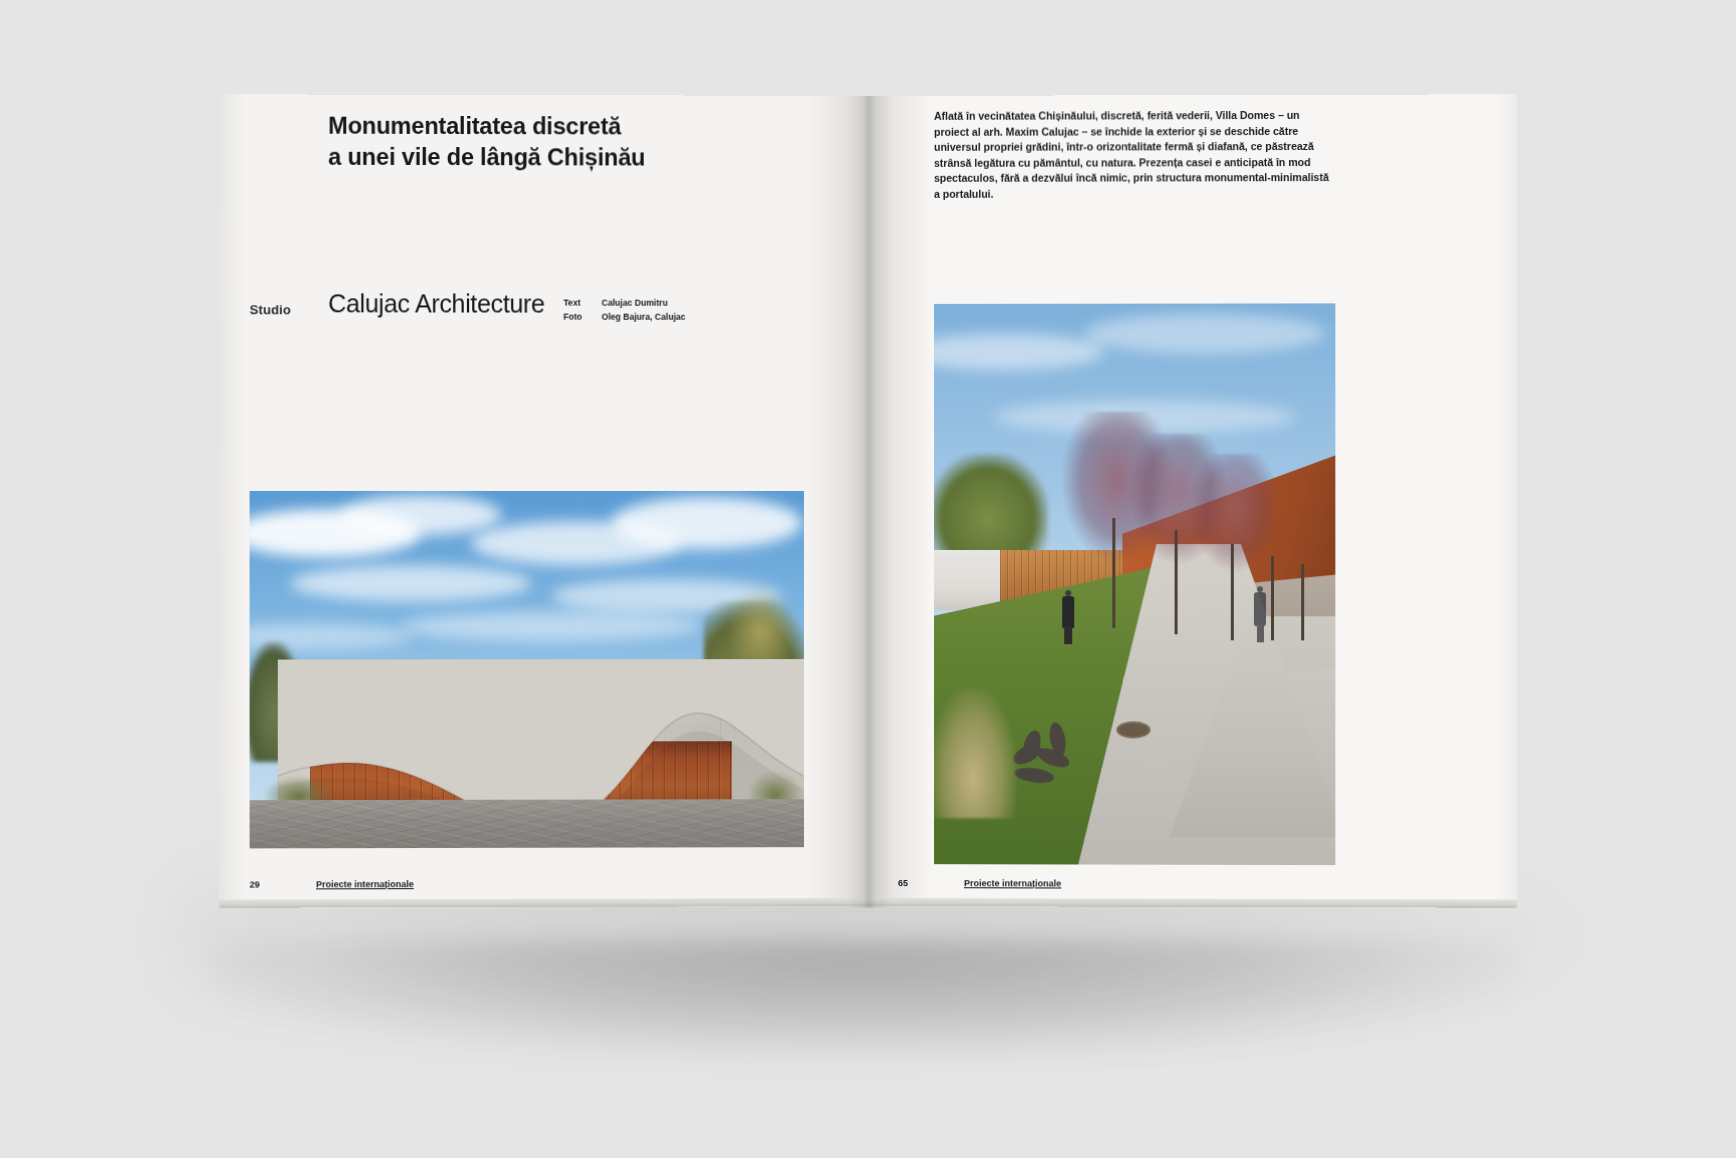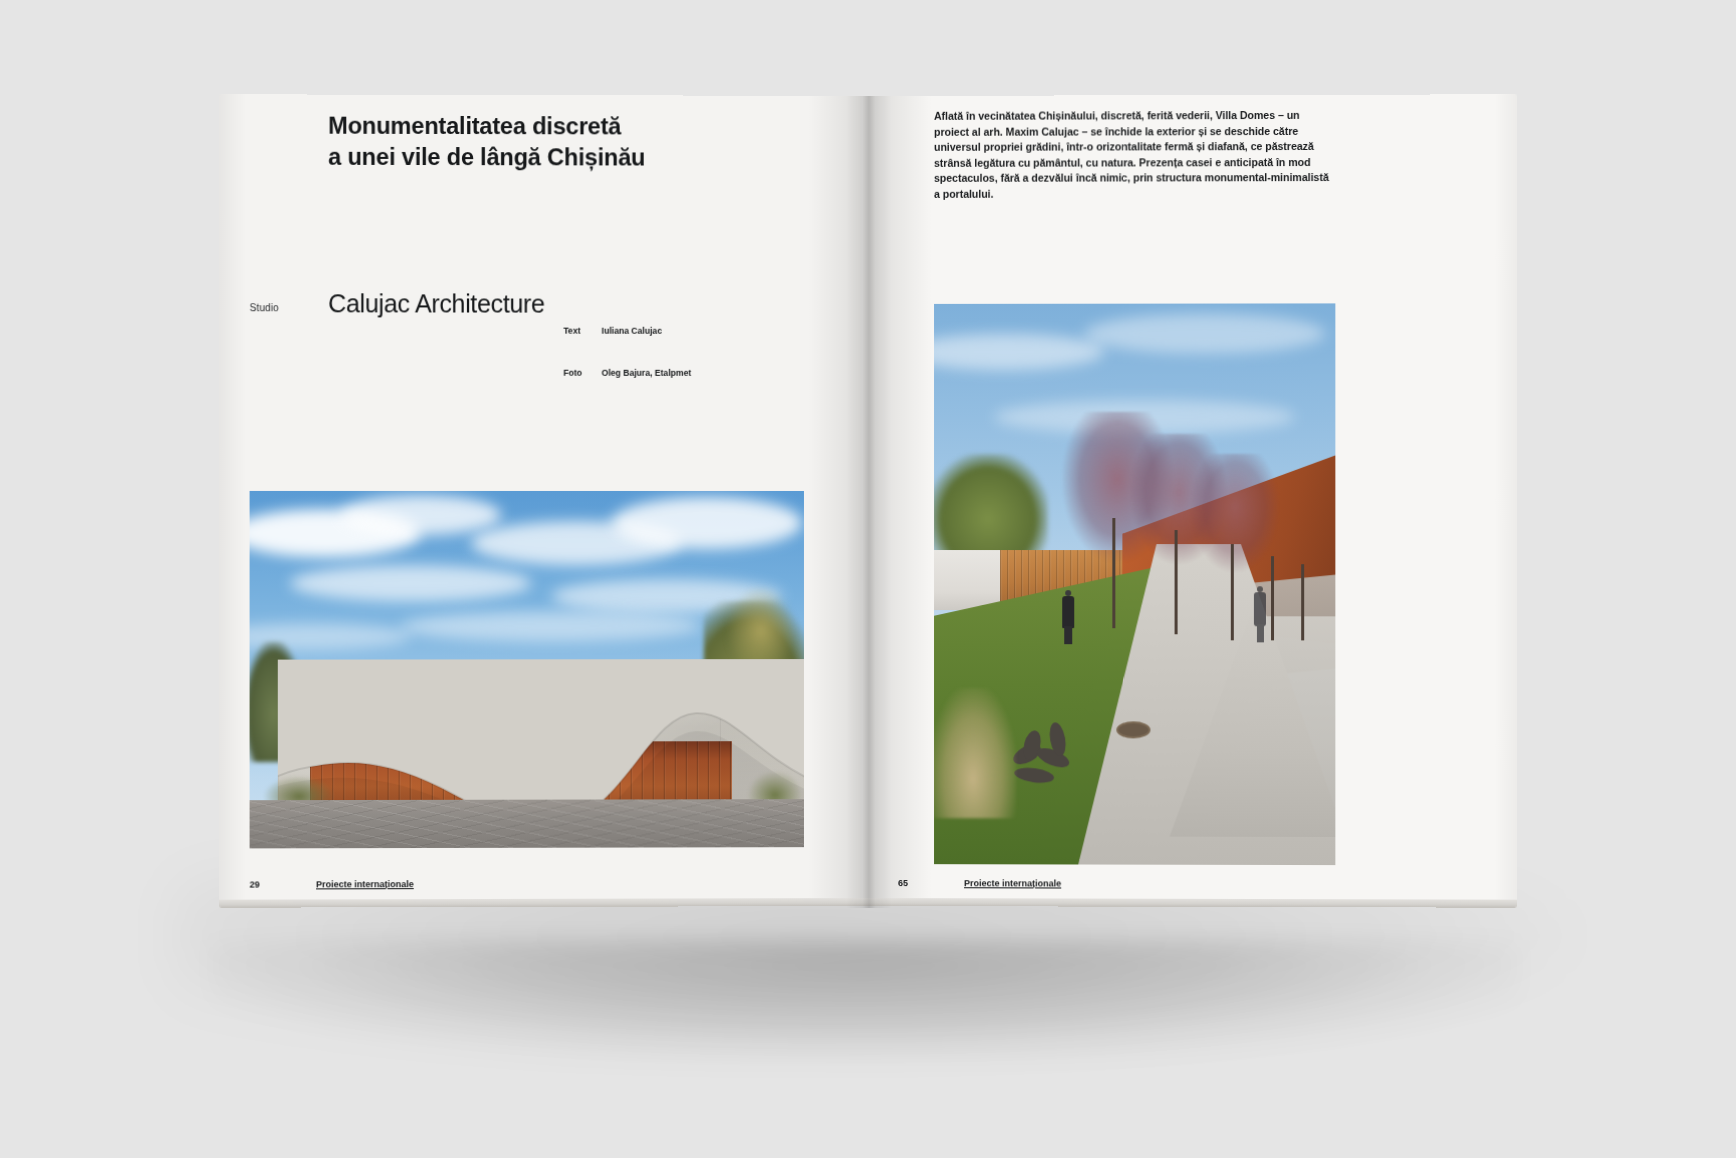--- a/index.html
+++ b/index.html
@@ -124,44 +124,44 @@
     position: absolute;
     left: 30px;
     top: 198px;
     width: 600px;
     height: 40px;
   }
   .credits .studio-label {
     position: absolute;
     left: 0;
     top: 9px;
-    font-size: 10px;
+    font-size: 13px;
     color: #2a2c2e;
-    font-weight: normal;
+    font-weight: bold;
     letter-spacing: 0.1px;
   }
   .credits .studio-name {
     position: absolute;
     left: 78px;
     top: -4px;
     font-size: 25px;
     color: #16181a;
     letter-spacing: -0.35px;
   }
   .credits .meta {
     position: absolute;
     left: 312px;
     top: 2px;
     font-size: 8.6px;
     line-height: 1.65;
     color: #16181a;
     font-weight: bold;
   }
   .credits .meta .row { display: block; white-space: nowrap; }
-  .credits .meta .k { display: inline-block; width: 38px; margin-top: 28px; }
+  .credits .meta .k { display: inline-block; width: 38px; }
 
   
   .photo-a {
     position: absolute;
     left: 30px;
     top: 395px;
     width: 552px;
     height: 356px;
     overflow: hidden;
     background: #8fb4d6;
@@ -390,24 +390,24 @@
       <div class="headline">
         <span>Monumentalitatea discretă</span><br>
         <span>a unei vile de lângă Chișinău</span>
       </div>
 
       <div class="credits">
         <div class="studio-label">Studio</div>
         <div class="studio-name">Calujac Architecture</div>
         <div class="meta">
           <span class="row">
-            <span class="k">Text</span><span>Iuliana Calujac</span>
+            <span class="k">Text</span><span>Calujac Dumitru</span>
           </span>
           <span class="row">
-            <span class="k">Foto</span><span>Oleg Bajura, Etalpmet</span>
+            <span class="k">Foto</span><span>Oleg Bajura, Calujac</span>
           </span>
         </div>
       </div>
 
       <div class="photo-a">
         <div class="a-sky"></div>
 
         <div class="cloud" style="left:-20px; top:18px; width:190px; height:48px;"></div>
         <div class="cloud" style="left:90px; top:4px; width:160px; height:40px; opacity:.85;"></div>
         <div class="cloud" style="left:220px; top:30px; width:210px; height:44px; opacity:.8;"></div>

